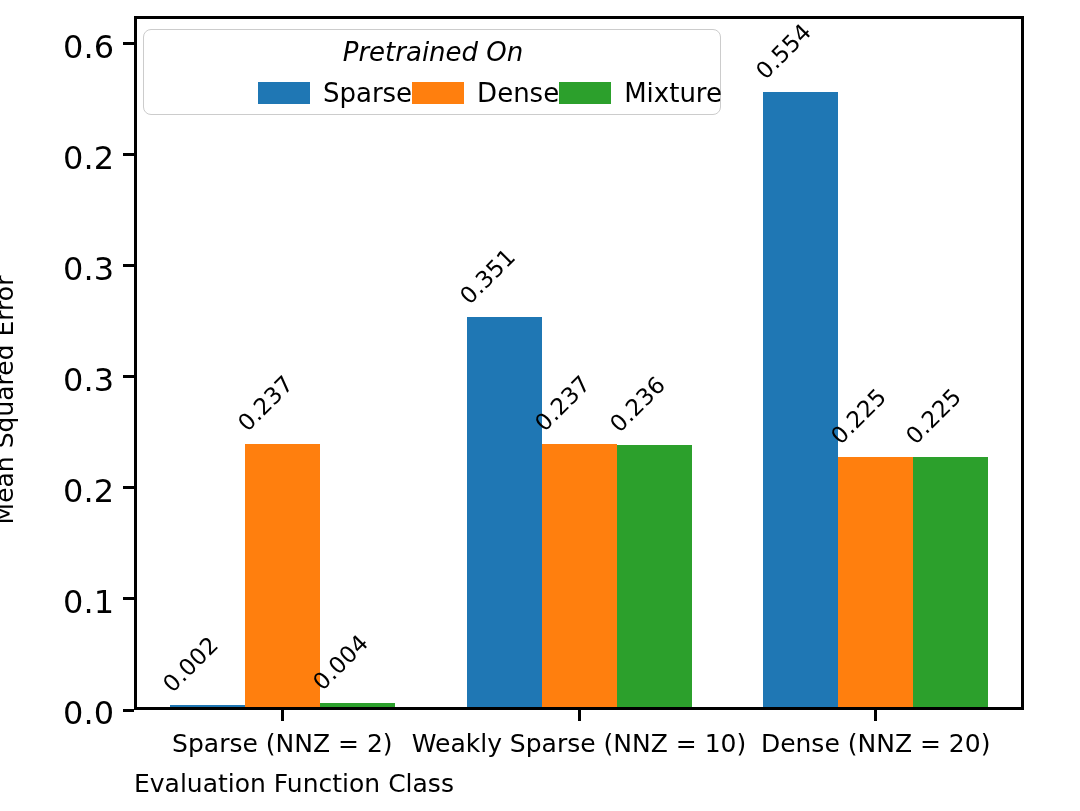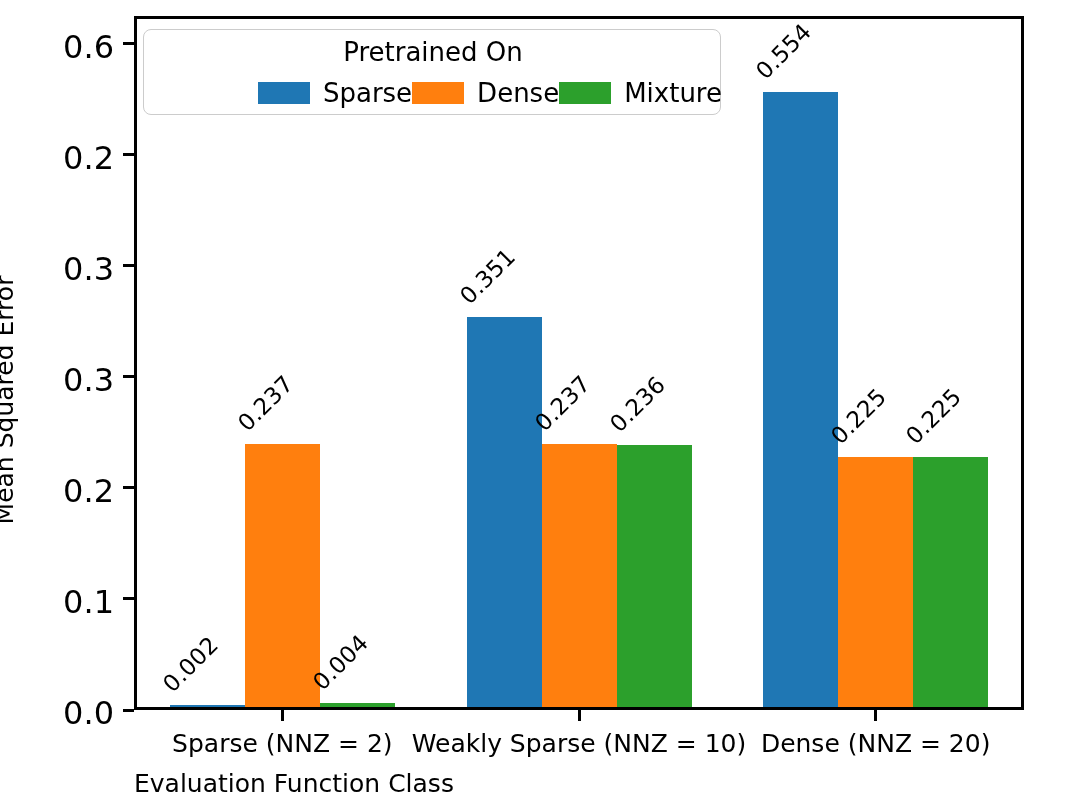--- a/index.html
+++ b/index.html
@@ -140,20 +140,21 @@
     padding: 0;
   }
   #legend-title {
     position: absolute;
     left: 0;
     top: 7px;
     width: 578px;
     text-align: center;
     font-size: 26px;
     color: #000000;
+    font-style: italic;
   }
   #legend-entries {
     position: absolute;
     left: 0;
     top: 45px;
     width: 578px;
     height: 36px;
     display: flex;
     align-items: center;
     justify-content: flex-end;

